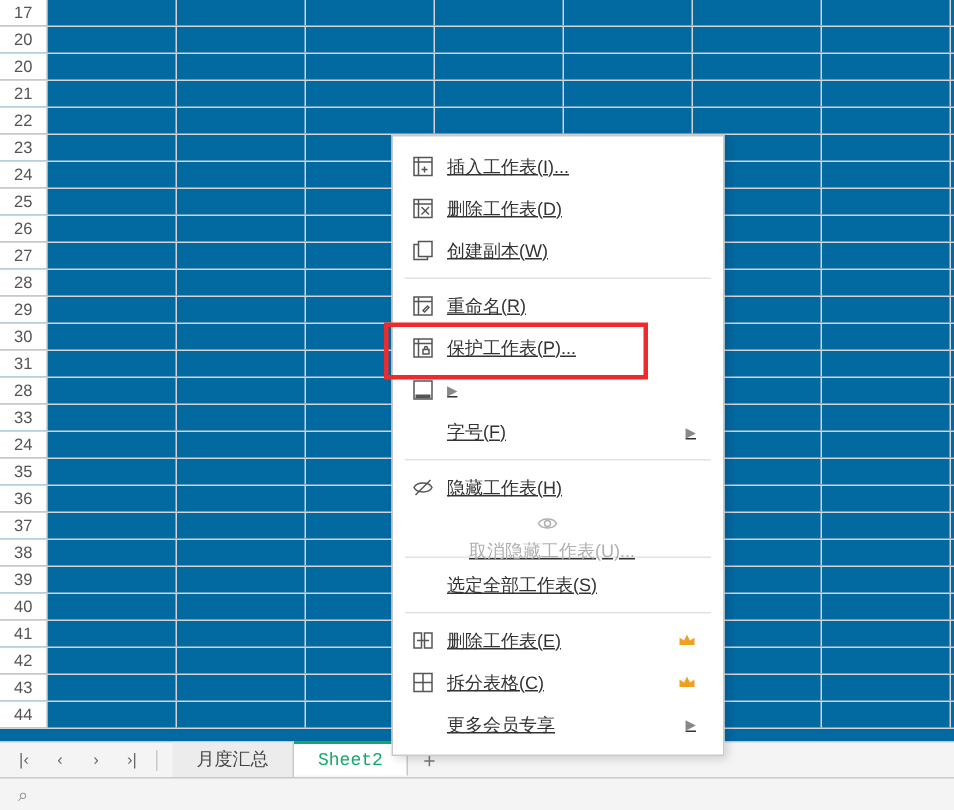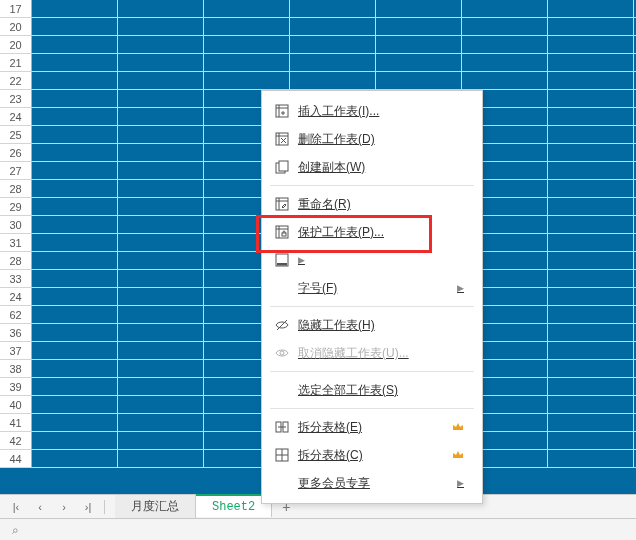--- a/index.html
+++ b/index.html
@@ -132,21 +132,21 @@
   }
   .ctx-item {
     display: flex;
     align-items: center;
     height: 28px;
     padding: 0 18px 0 10px;
     cursor: pointer;
     color: #333;
     position:relative;
   }
-  .ctx-item.disabled { color: #b0b0b0; cursor: default; }
+  .ctx-item.disabled { color: #b0b0b0; cursor: default; flex-direction: column; }
   .ctx-icon {
     width: 20px;
     flex: 0 0 20px;
     display: flex;
     align-items: center;
     justify-content: center;
     margin-right: 6px;
     color: #555;
   }
   .ctx-item.disabled .ctx-icon { color:#b0b0b0; }
@@ -363,21 +363,21 @@
       <div class="cell"></div>
       <div class="cell"></div>
       <div class="cell"></div>
       <div class="cell"></div>
       <div class="cell"></div>
       <div class="cell"></div>
       <div class="cell"></div>
       <div class="cell"></div>
     </div>
     <div class="row">
-      <div class="row-head">62</div>
+      <div class="row-head">35</div>
       <div class="cell"></div>
       <div class="cell"></div>
       <div class="cell"></div>
       <div class="cell"></div>
       <div class="cell"></div>
       <div class="cell"></div>
       <div class="cell"></div>
       <div class="cell"></div>
     </div>
     <div class="row">
@@ -441,20 +441,31 @@
       <div class="cell"></div>
       <div class="cell"></div>
       <div class="cell"></div>
       <div class="cell"></div>
       <div class="cell"></div>
       <div class="cell"></div>
       <div class="cell"></div>
     </div>
     <div class="row">
       <div class="row-head">42</div>
+      <div class="cell"></div>
+      <div class="cell"></div>
+      <div class="cell"></div>
+      <div class="cell"></div>
+      <div class="cell"></div>
+      <div class="cell"></div>
+      <div class="cell"></div>
+      <div class="cell"></div>
+    </div>
+    <div class="row">
+      <div class="row-head">43</div>
       <div class="cell"></div>
       <div class="cell"></div>
       <div class="cell"></div>
       <div class="cell"></div>
       <div class="cell"></div>
       <div class="cell"></div>
       <div class="cell"></div>
       <div class="cell"></div>
     </div>
     <div class="row">
@@ -607,21 +618,21 @@
   <div class="ctx-sep"></div>
 
   <div class="ctx-item">
     <span class="ctx-icon">
       <svg width="14" height="14" viewBox="0 0 14 14">
           <rect x="1" y="2" width="5" height="10" fill="none" stroke="currentColor"></rect>
           <rect x="8" y="2" width="5" height="10" fill="none" stroke="currentColor"></rect>
           <line x1="3" y1="7" x2="11" y2="7" stroke="currentColor"></line>
         </svg>
     </span>
-    <span class="ctx-label">拆分表格(E)</span>
+    <span class="ctx-label">删除工作表(E)</span>
     <span class="crown">
       <svg width="12" height="12" viewBox="0 0 12 12">
           <path d="M1 9 L1 4 L4 6 L6 2 L8 6 L11 4 L11 9 Z" fill="#f0a020"></path>
         </svg>
     </span>
   </div>
 
   <div class="ctx-item">
     <span class="ctx-icon">
       <svg width="14" height="14" viewBox="0 0 14 14">

